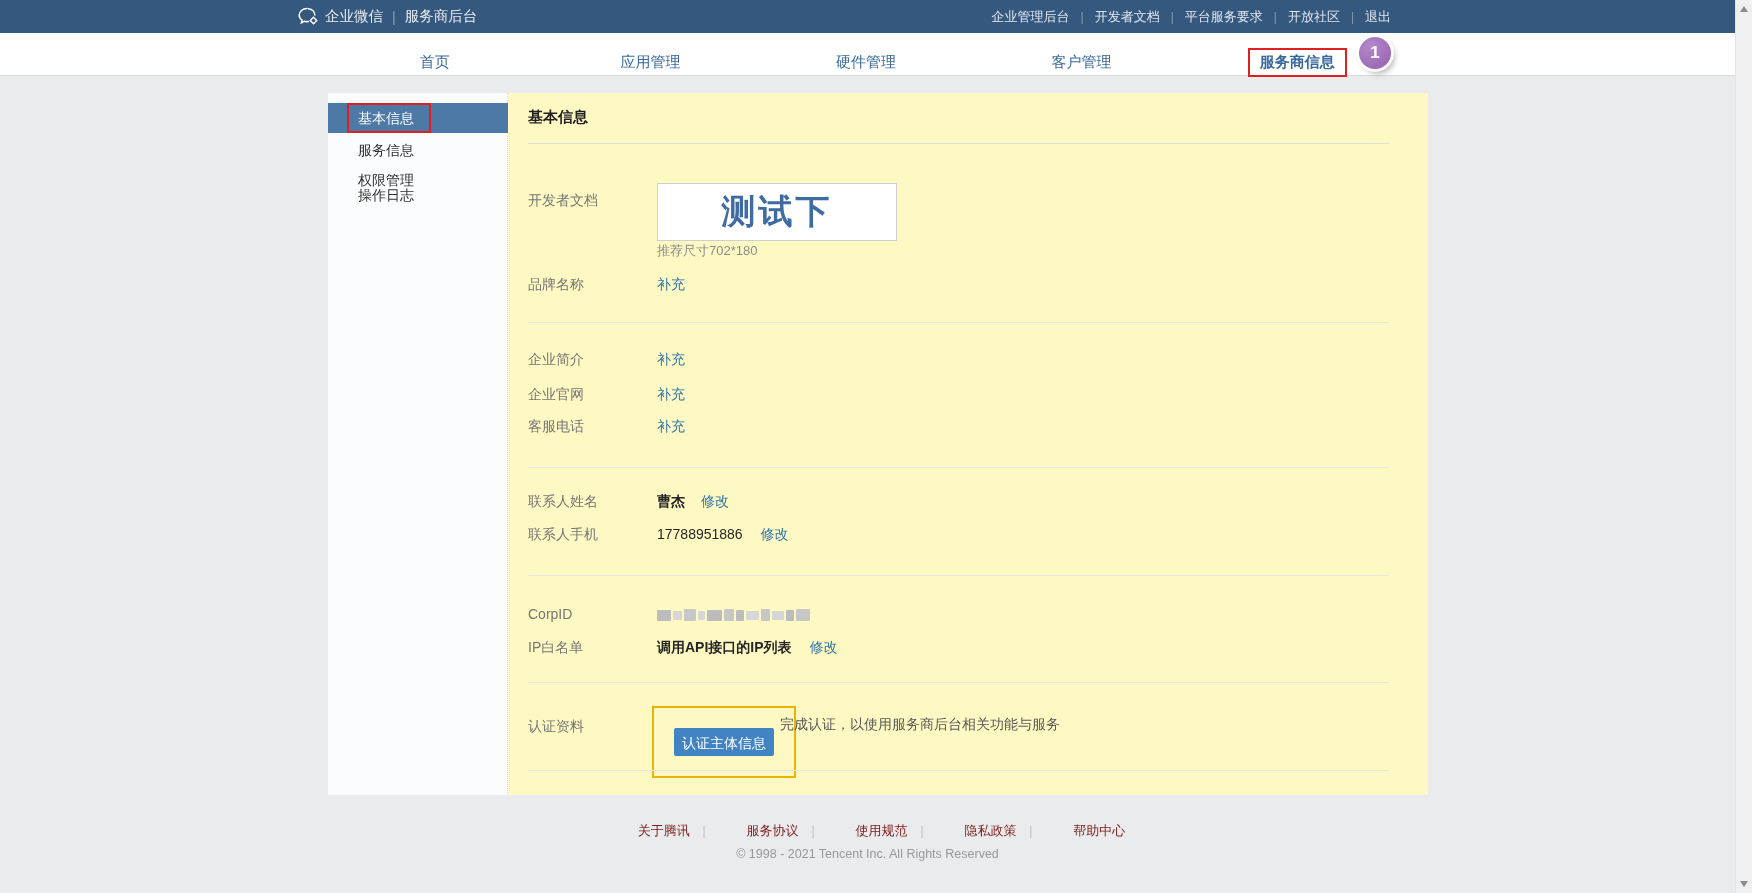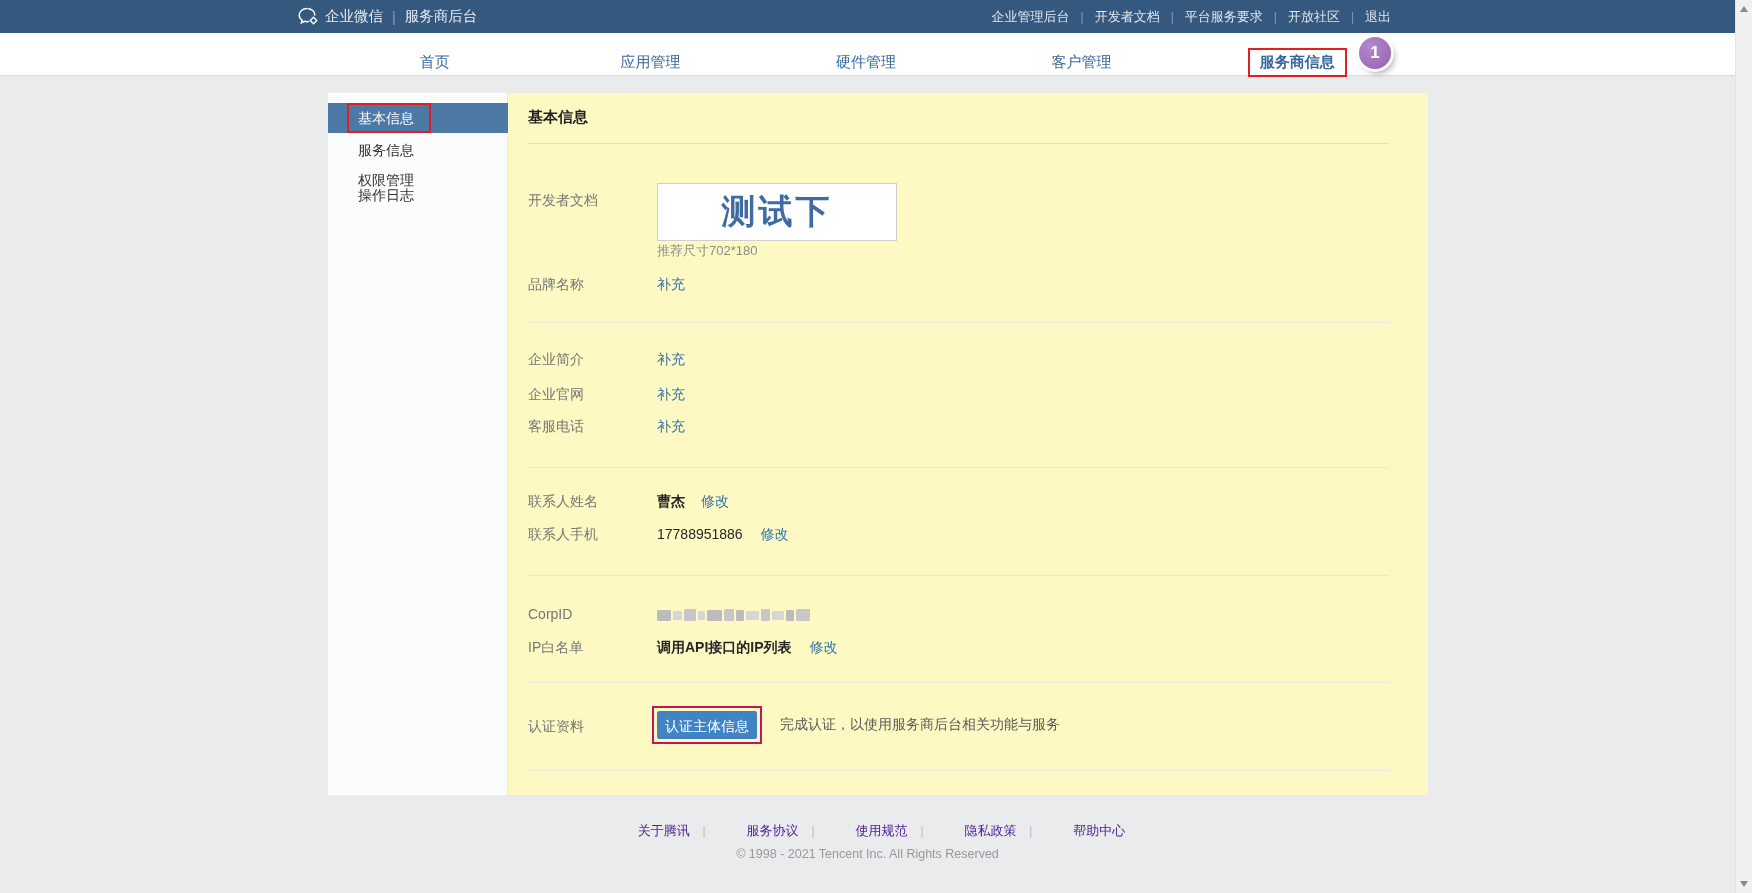--- a/index.html
+++ b/index.html
@@ -47,27 +47,27 @@
   .b{font-weight:bold;}
   .logo-box{position:absolute;left:329px;top:82px;width:240px;height:58px;border:1px solid #cfcfcf;box-sizing:border-box;
     display:flex;align-items:center;justify-content:center;background:#fff;margin-top:8px;}
   .logo-text{color:#3f6ba3;font-size:34px;font-weight:bold;letter-spacing:3px;}
   .hint{position:absolute;left:329px;top:149px;color:#8c8c8c;font-size:13px;}
   .masked{display:inline-flex;align-items:center;gap:2px;filter:blur(.6px);vertical-align:middle;}
   .masked i{display:inline-block;border-radius:1px;}
   .masked i:nth-child(odd){background:#bcbcbc;height:11px;}
   .masked i:nth-child(even){background:#d6d6d6;height:9px;}
   .masked i:nth-child(3n){background:#c7c7c7;height:12px;}
-  .btn-frame{position:absolute;left:324px;top:613px;border:2px solid #be185d;padding:3px;}
+  .btn-frame{position:absolute;left:324px;top:613px;border:2px solid #eab308;padding:20px;}
   .btn{display:block;width:100px;height:28px;line-height:28px;background:#4184c4;color:#fff;text-align:center;
     font-size:14px;border:none;border-radius:2px;cursor:pointer;font-family:inherit;}
   .verify-desc{position:absolute;left:452px;top:623px;color:#595959;}
   
   .footer{position:absolute;left:0;top:822px;width:1735px;text-align:center;}
-  .footer .l1 a{color:#4c1d95;font-size:13px;text-decoration:none;cursor:pointer;margin-left:28px;}
+  .footer .l1 a{color:#7f1d1d;font-size:13px;text-decoration:none;cursor:pointer;margin-left:28px;}
   .footer .l1 .sep{color:#bfbfbf;margin:0 9px;font-size:12px;}
   .footer .l2{margin-top:7px;color:#98999b;font-size:12.5px;}
   
   .sbar{position:absolute;right:0;top:0;width:17px;height:893px;background:#f0f0f1;border-left:1px solid #e4e4e5;box-sizing:border-box;}
   .sbar .arr{position:absolute;left:4px;width:0;height:0;}
   .sbar .up{top:6px;border-left:4px solid transparent;border-right:4px solid transparent;border-bottom:6px solid #8a8a8a;}
   .sbar .down{bottom:6px;border-left:4px solid transparent;border-right:4px solid transparent;border-top:6px solid #8a8a8a;}
 </style>
 </head>
 <body>

